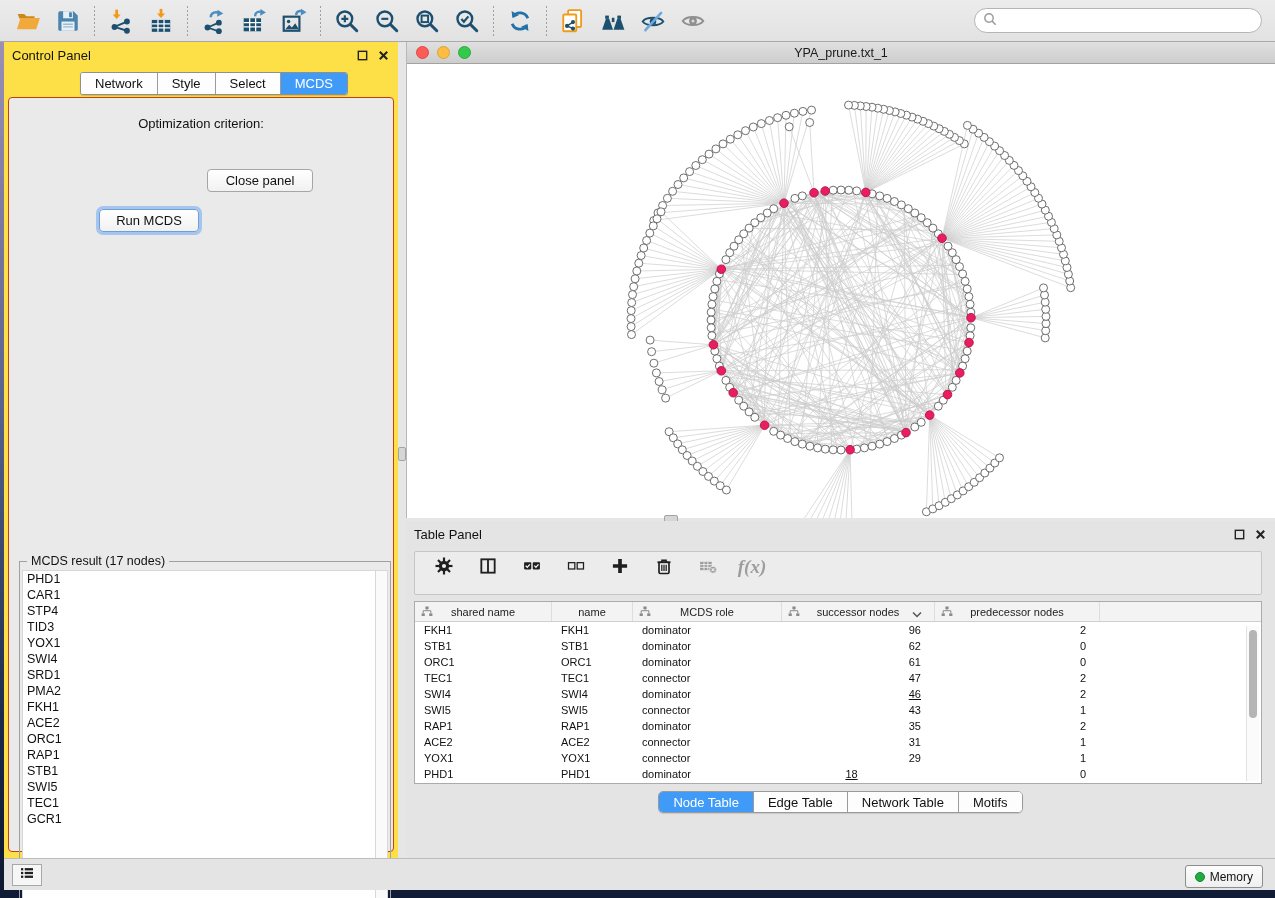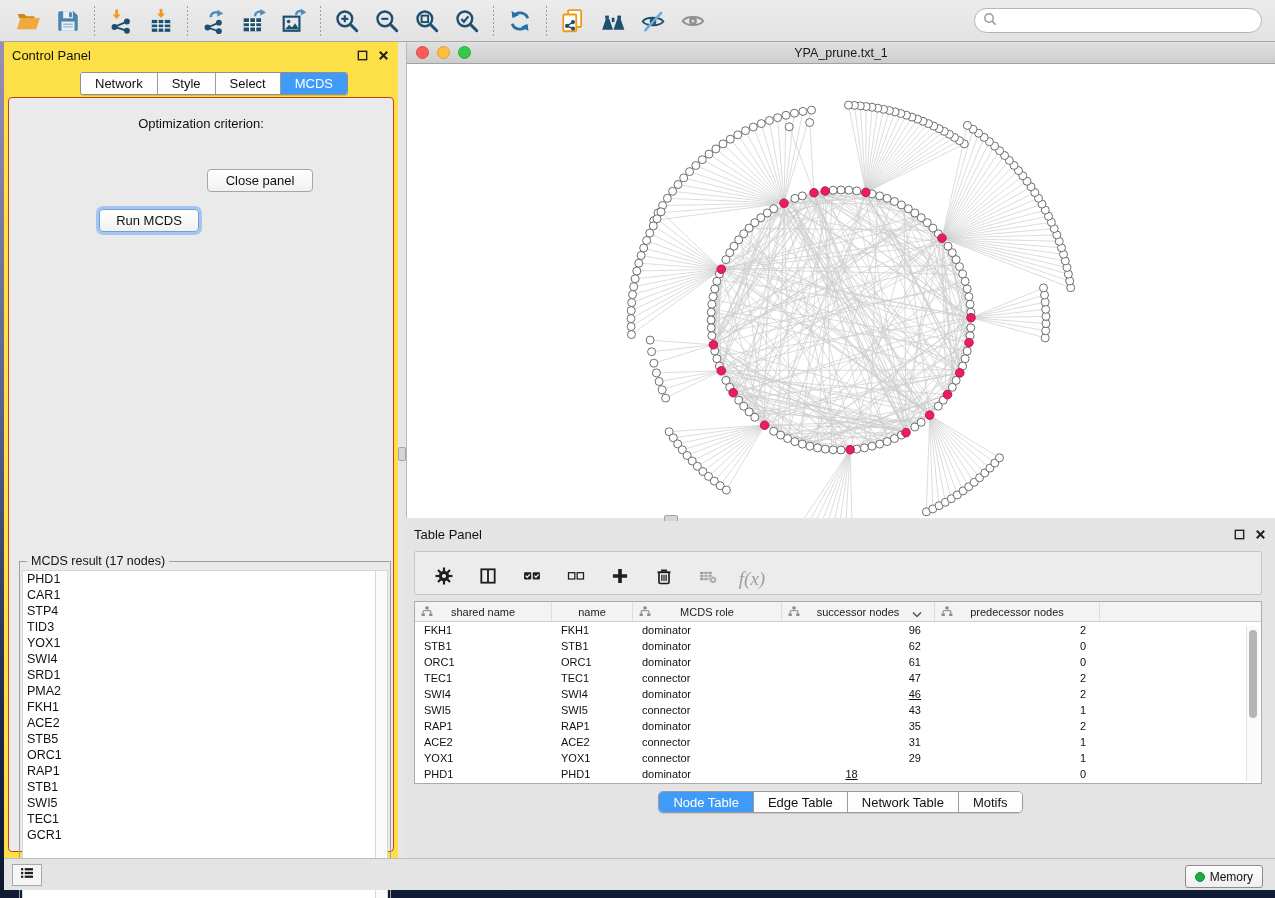--- a/index.html
+++ b/index.html
@@ -81,21 +81,21 @@
   .tl.yellow { background:#fdbd40; border:1px solid #dda236; }
   .tl.green { background:#35c94b; border:1px solid #2aab3b; }
   #net-title { font-size:12.5px; color:#1a1a1a; }
   #net-canvas { position:absolute; left:0; top:22px; width:869px; height:496px; background:#fff; }
 
   
   #table-panel { position:absolute; left:406px; top:521px; width:869px; height:337px; background:#e4e4e4; }
   #tp-toolbar { position:absolute; left:8px; top:30px; width:848px; height:44px;
     background:#ececec; border:1px solid #c6c6c6; border-radius:2px;
     display:flex; align-items:center; padding-left:12px; gap:10px; }
-  .tp-btn { width:34px; height:34px; display:flex; align-items:flex-end; justify-content:center; }
+  .tp-btn { width:34px; height:34px; display:flex; align-items:flex-start; justify-content:center;font-weight:bold; }
   #node-table { position:absolute; left:8px; top:80px; width:848px; height:183px;
     background:#ffffff; border:1px solid #ababab; }
   #table-header { position:absolute; left:0; top:0; height:20px; width:846px;
     background:#f3f3f3; border-bottom:1px solid #cfcfcf; display:flex; }
   .th-cell { position:relative; height:100%; border-right:1px solid #dddddd;
     display:flex; align-items:center; justify-content:center; font-size:11px; color:#222; }
   .th-cell .ns { position:absolute; left:6px; top:4px; }
   .th-cell .sort { position:absolute; right:12px; top:7px; }
   #table-body { position:absolute; left:0; top:20px; width:846px; bottom:0; overflow:hidden; }
   .t-row { display:flex; height:16px; }
@@ -335,21 +335,20 @@
             <div class="mcds-item">PHD1</div>
             <div class="mcds-item">CAR1</div>
             <div class="mcds-item">STP4</div>
             <div class="mcds-item">TID3</div>
             <div class="mcds-item">YOX1</div>
             <div class="mcds-item">SWI4</div>
             <div class="mcds-item">SRD1</div>
             <div class="mcds-item">PMA2</div>
             <div class="mcds-item">FKH1</div>
             <div class="mcds-item">ACE2</div>
-            <div class="mcds-item">STB5</div>
             <div class="mcds-item">ORC1</div>
             <div class="mcds-item">RAP1</div>
             <div class="mcds-item">STB1</div>
             <div class="mcds-item">SWI5</div>
             <div class="mcds-item">TEC1</div>
             <div class="mcds-item">GCR1</div>
           </div>
         <div id="mcds-scroll"></div>
       </div>
     </div>

